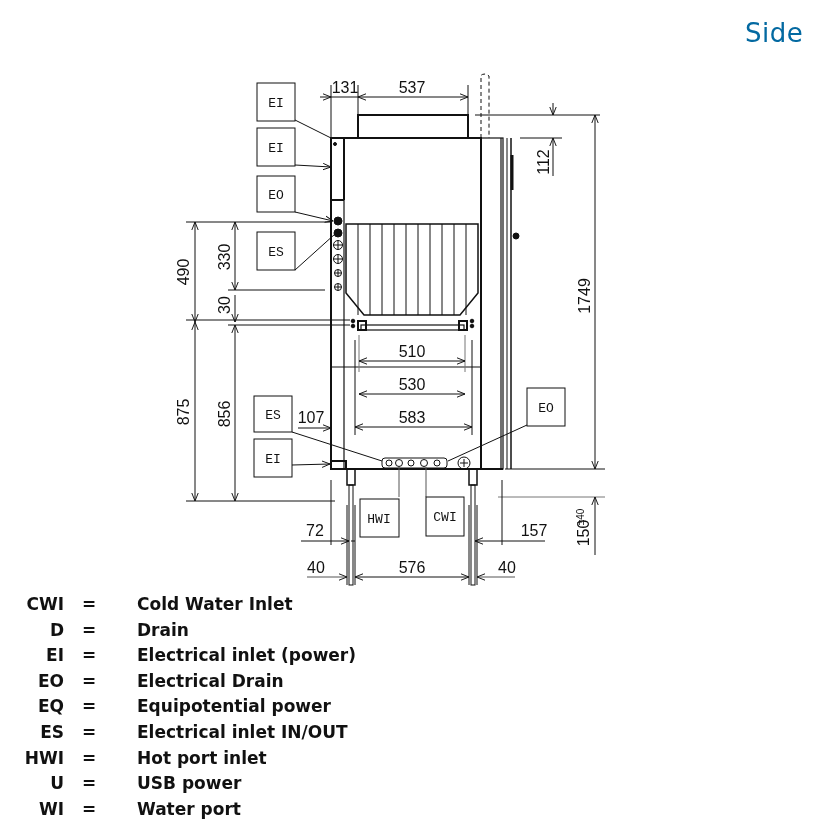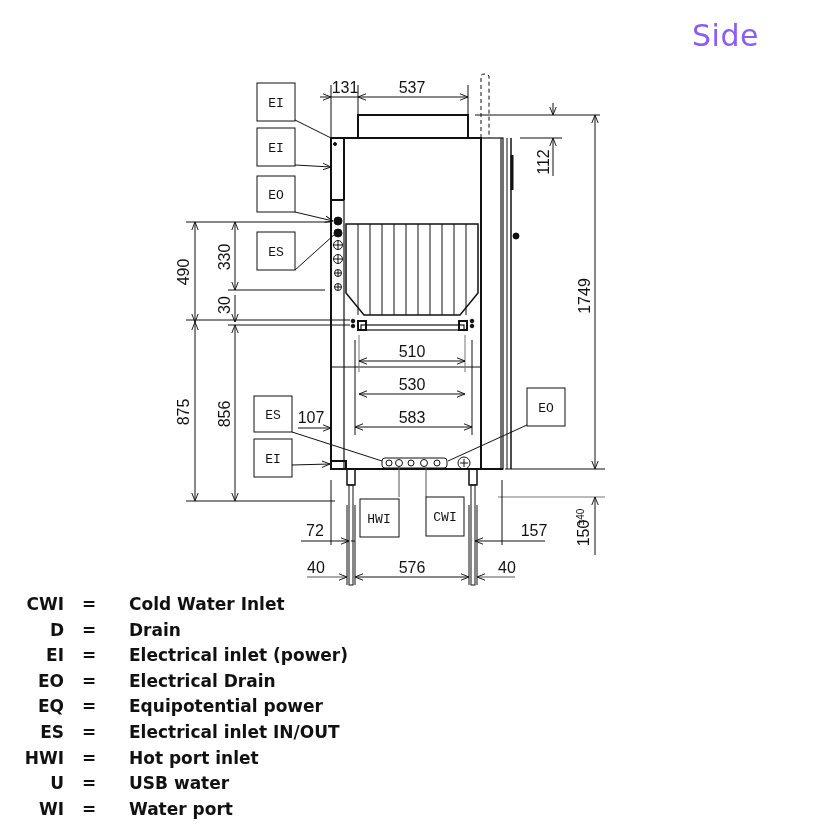--- a/index.html
+++ b/index.html
@@ -1,26 +1,26 @@
 <!DOCTYPE html>
 <html><head>
 <meta charset="utf-8">
 <style>
   html, body { margin:0; padding:0; background:#ffffff; }
   body { width:814px; height:829px; position:relative; overflow:hidden; font-family:"Liberation Sans", sans-serif; }
-  #title { position:absolute; left:692px; top:18px; font-size:30px; color:#8b5cf6; font-family:"DejaVu Sans", sans-serif; font-weight:normal; letter-spacing:0.5px; }
+  #title { position:absolute; left:745px; top:18px; font-size:26px; color:#0369a1; font-family:"DejaVu Sans", sans-serif; font-weight:normal; letter-spacing:0.5px; }
   svg#drawing { position:absolute; left:0; top:0; }
   .dim { font-family:"Liberation Sans", sans-serif; font-size:16px; fill:#111; }
   .dimsm { font-family:"Liberation Sans", sans-serif; font-size:10px; fill:#111; }
   .lbl { font-family:"Liberation Mono", monospace; font-size:13px; fill:#111; }
   .legend { position:absolute; left:0; top:594px; font-family:"DejaVu Sans", sans-serif; font-weight:bold; font-size:17px; color:#111; }
   .legend .row { position:relative; height:25.6px; }
   .legend .code { position:absolute; right:calc(100% - 64px); width:60px; text-align:right; }
   .legend .eq { position:absolute; left:82px; }
-  .legend .desc { position:absolute; left:129px; white-space:nowrap; }
+  .legend .desc { position:absolute; left:137px; white-space:nowrap; }
 </style>
 </head>
 <body>
 
 <div id="title">Side</div>
 
 <svg id="drawing" width="814" height="600" viewBox="0 0 814 600">
   <defs>
     <marker id="arr" viewBox="0 0 10 10" refX="10" refY="5" markerWidth="8" markerHeight="8" orient="auto-start-reverse">
       <path d="M0,1 L10,5 L0,9" fill="none" stroke="#111" stroke-width="1.2"></path>
@@ -252,20 +252,20 @@
       <span class="desc">Electrical inlet IN/OUT</span>
     </div>
   <div class="row">
       <span class="code">HWI</span>
       <span class="eq">=</span>
       <span class="desc">Hot port inlet</span>
     </div>
   <div class="row">
       <span class="code">U</span>
       <span class="eq">=</span>
-      <span class="desc">USB water</span>
+      <span class="desc">USB power</span>
     </div>
   <div class="row">
       <span class="code">WI</span>
       <span class="eq">=</span>
       <span class="desc">Water port</span>
     </div>
 </div>
 
 </body></html>

